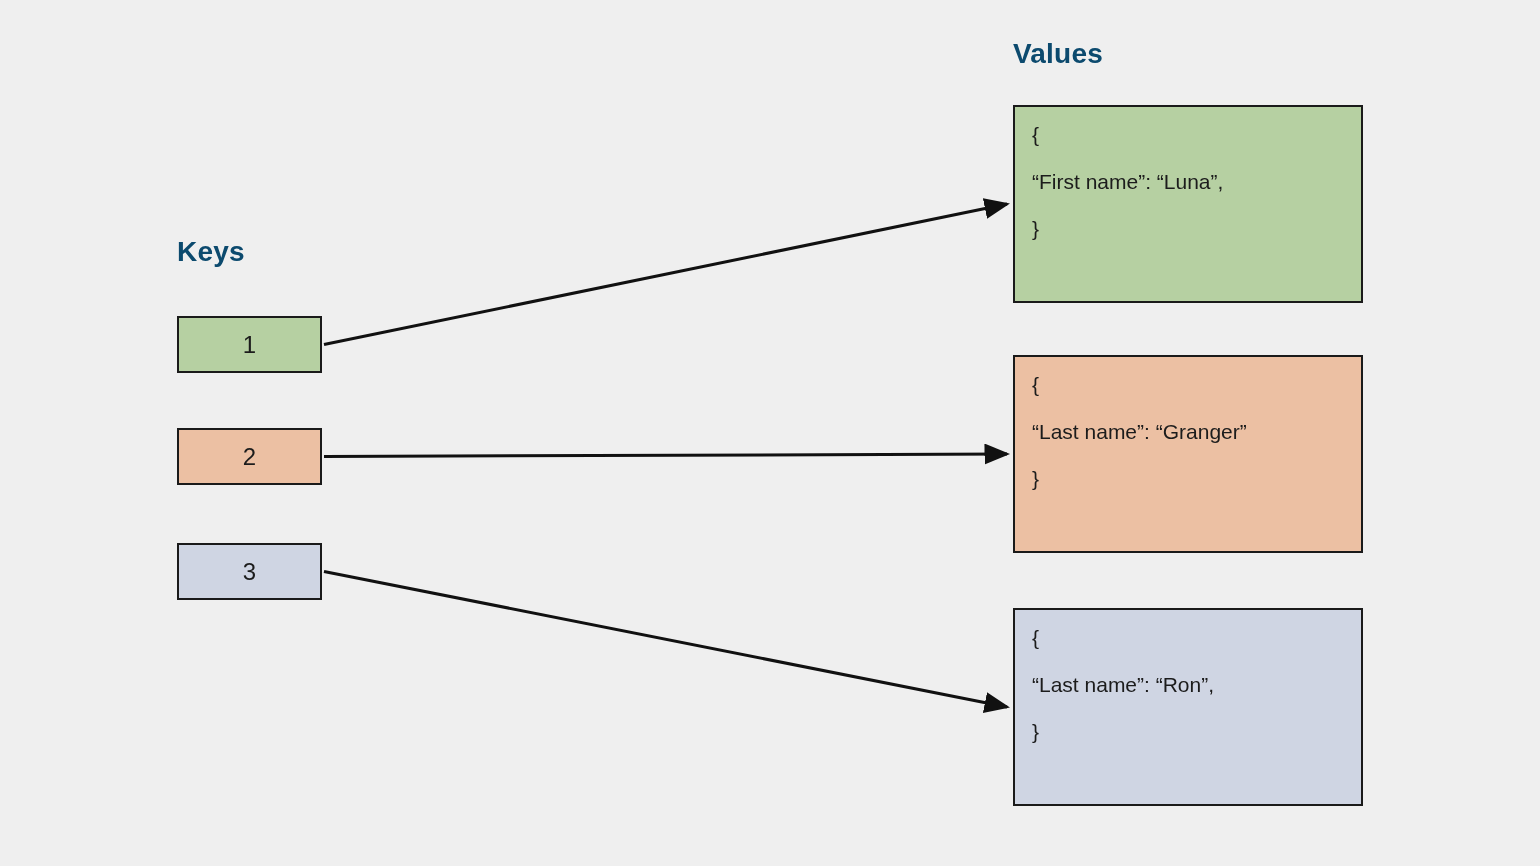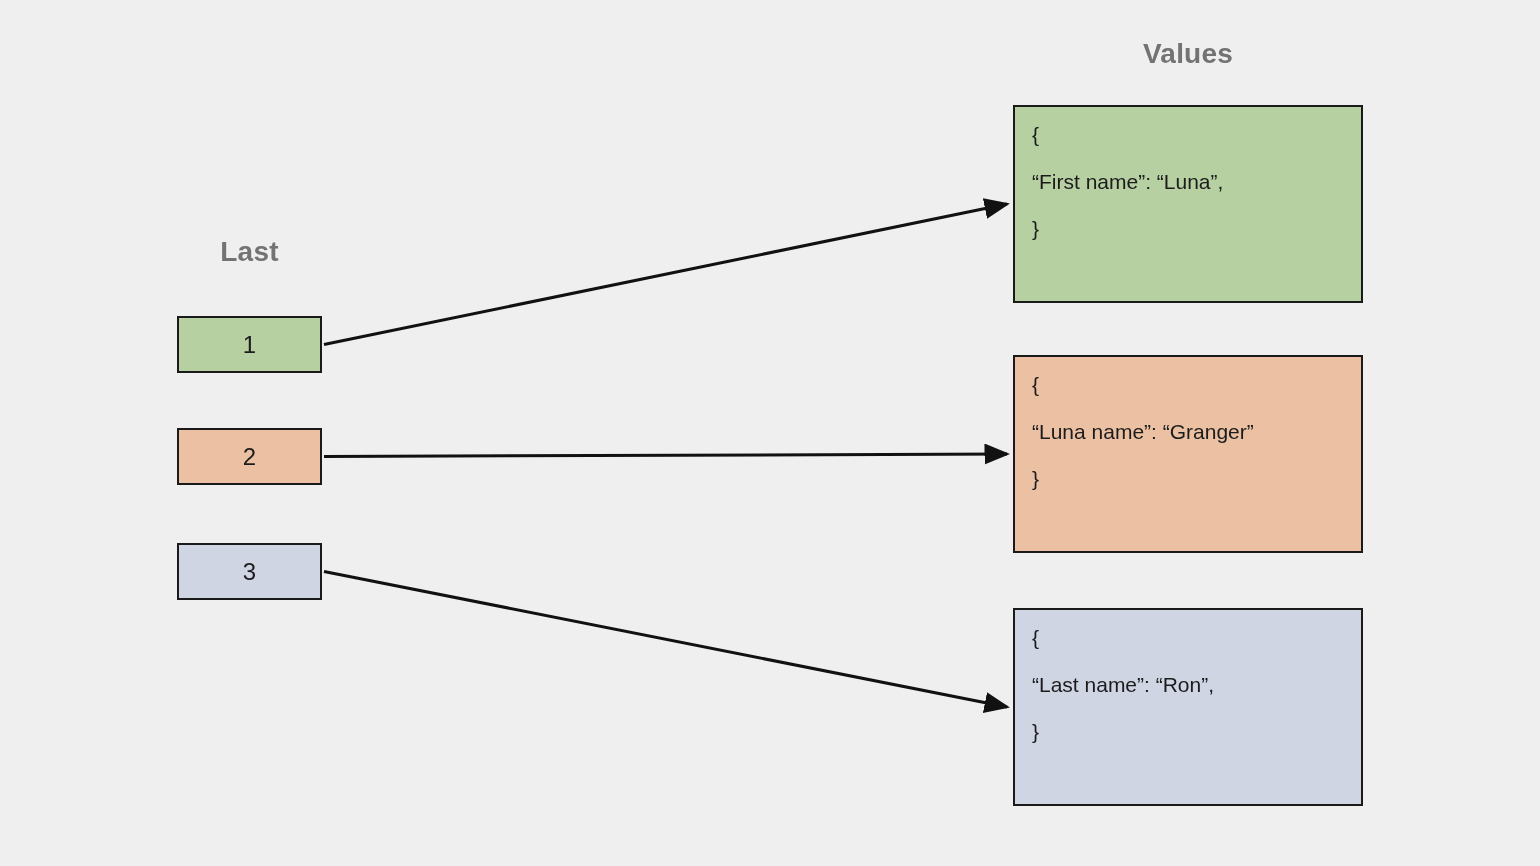--- a/index.html
+++ b/index.html
@@ -10,24 +10,23 @@
   }
   .canvas {
     position: relative;
     width: 1540px;
     height: 866px;
     background: #efefef;
     overflow: hidden;
   }
   .col-title {
     position: absolute;
-    text-align: center;
     font-size: 28px;
     font-weight: bold;
-    color: #737373;
+    color: #0c4a6e;
     letter-spacing: 0.2px;
   }
   .keys-title {
     left: 177px;
     top: 236px;
     width: 145px;
   }
   .values-title {
     left: 1013px;
     top: 38px;
@@ -88,21 +87,21 @@
       <defs>
         <marker id="ah" markerWidth="9" markerHeight="8" refX="7.5" refY="3.5" orient="auto">
           <path d="M0,0 L8.5,3.5 L0,7 Z" fill="#111111"></path>
         </marker>
       </defs>
       <line x1="324" y1="344.5" x2="1007" y2="204" stroke="#111111" stroke-width="3" marker-end="url(#ah)"></line>
       <line x1="324" y1="456.5" x2="1007" y2="454" stroke="#111111" stroke-width="3" marker-end="url(#ah)"></line>
       <line x1="324" y1="571.5" x2="1007" y2="707" stroke="#111111" stroke-width="3" marker-end="url(#ah)"></line>
     </svg>
 
-  <div class="col-title keys-title">Last</div>
+  <div class="col-title keys-title">Keys</div>
 
   <div class="col-title values-title">Values</div>
 
   <div class="key-box k1" style="background-color: rgb(182, 208, 162);">
     <span>1</span>
   </div>
 
   <div class="key-box k2" style="background-color: rgb(236, 192, 163);">
     <span>2</span>
   </div>
@@ -112,21 +111,21 @@
   </div>
 
   <div class="value-box v1" style="background-color: rgb(182, 208, 162);">
     <div class="value-line brace">{</div>
     <div class="value-line entry">“First name”: “Luna”,</div>
     <div class="value-line brace">}</div>
   </div>
 
   <div class="value-box v2" style="background-color: rgb(236, 192, 163);">
     <div class="value-line brace">{</div>
-    <div class="value-line entry">“Luna name”: “Granger”</div>
+    <div class="value-line entry">“Last name”: “Granger”</div>
     <div class="value-line brace">}</div>
   </div>
 
   <div class="value-box v3" style="background-color: rgb(207, 213, 227);">
     <div class="value-line brace">{</div>
     <div class="value-line entry">“Last name”: “Ron”,</div>
     <div class="value-line brace">}</div>
   </div>
 
 </div>

